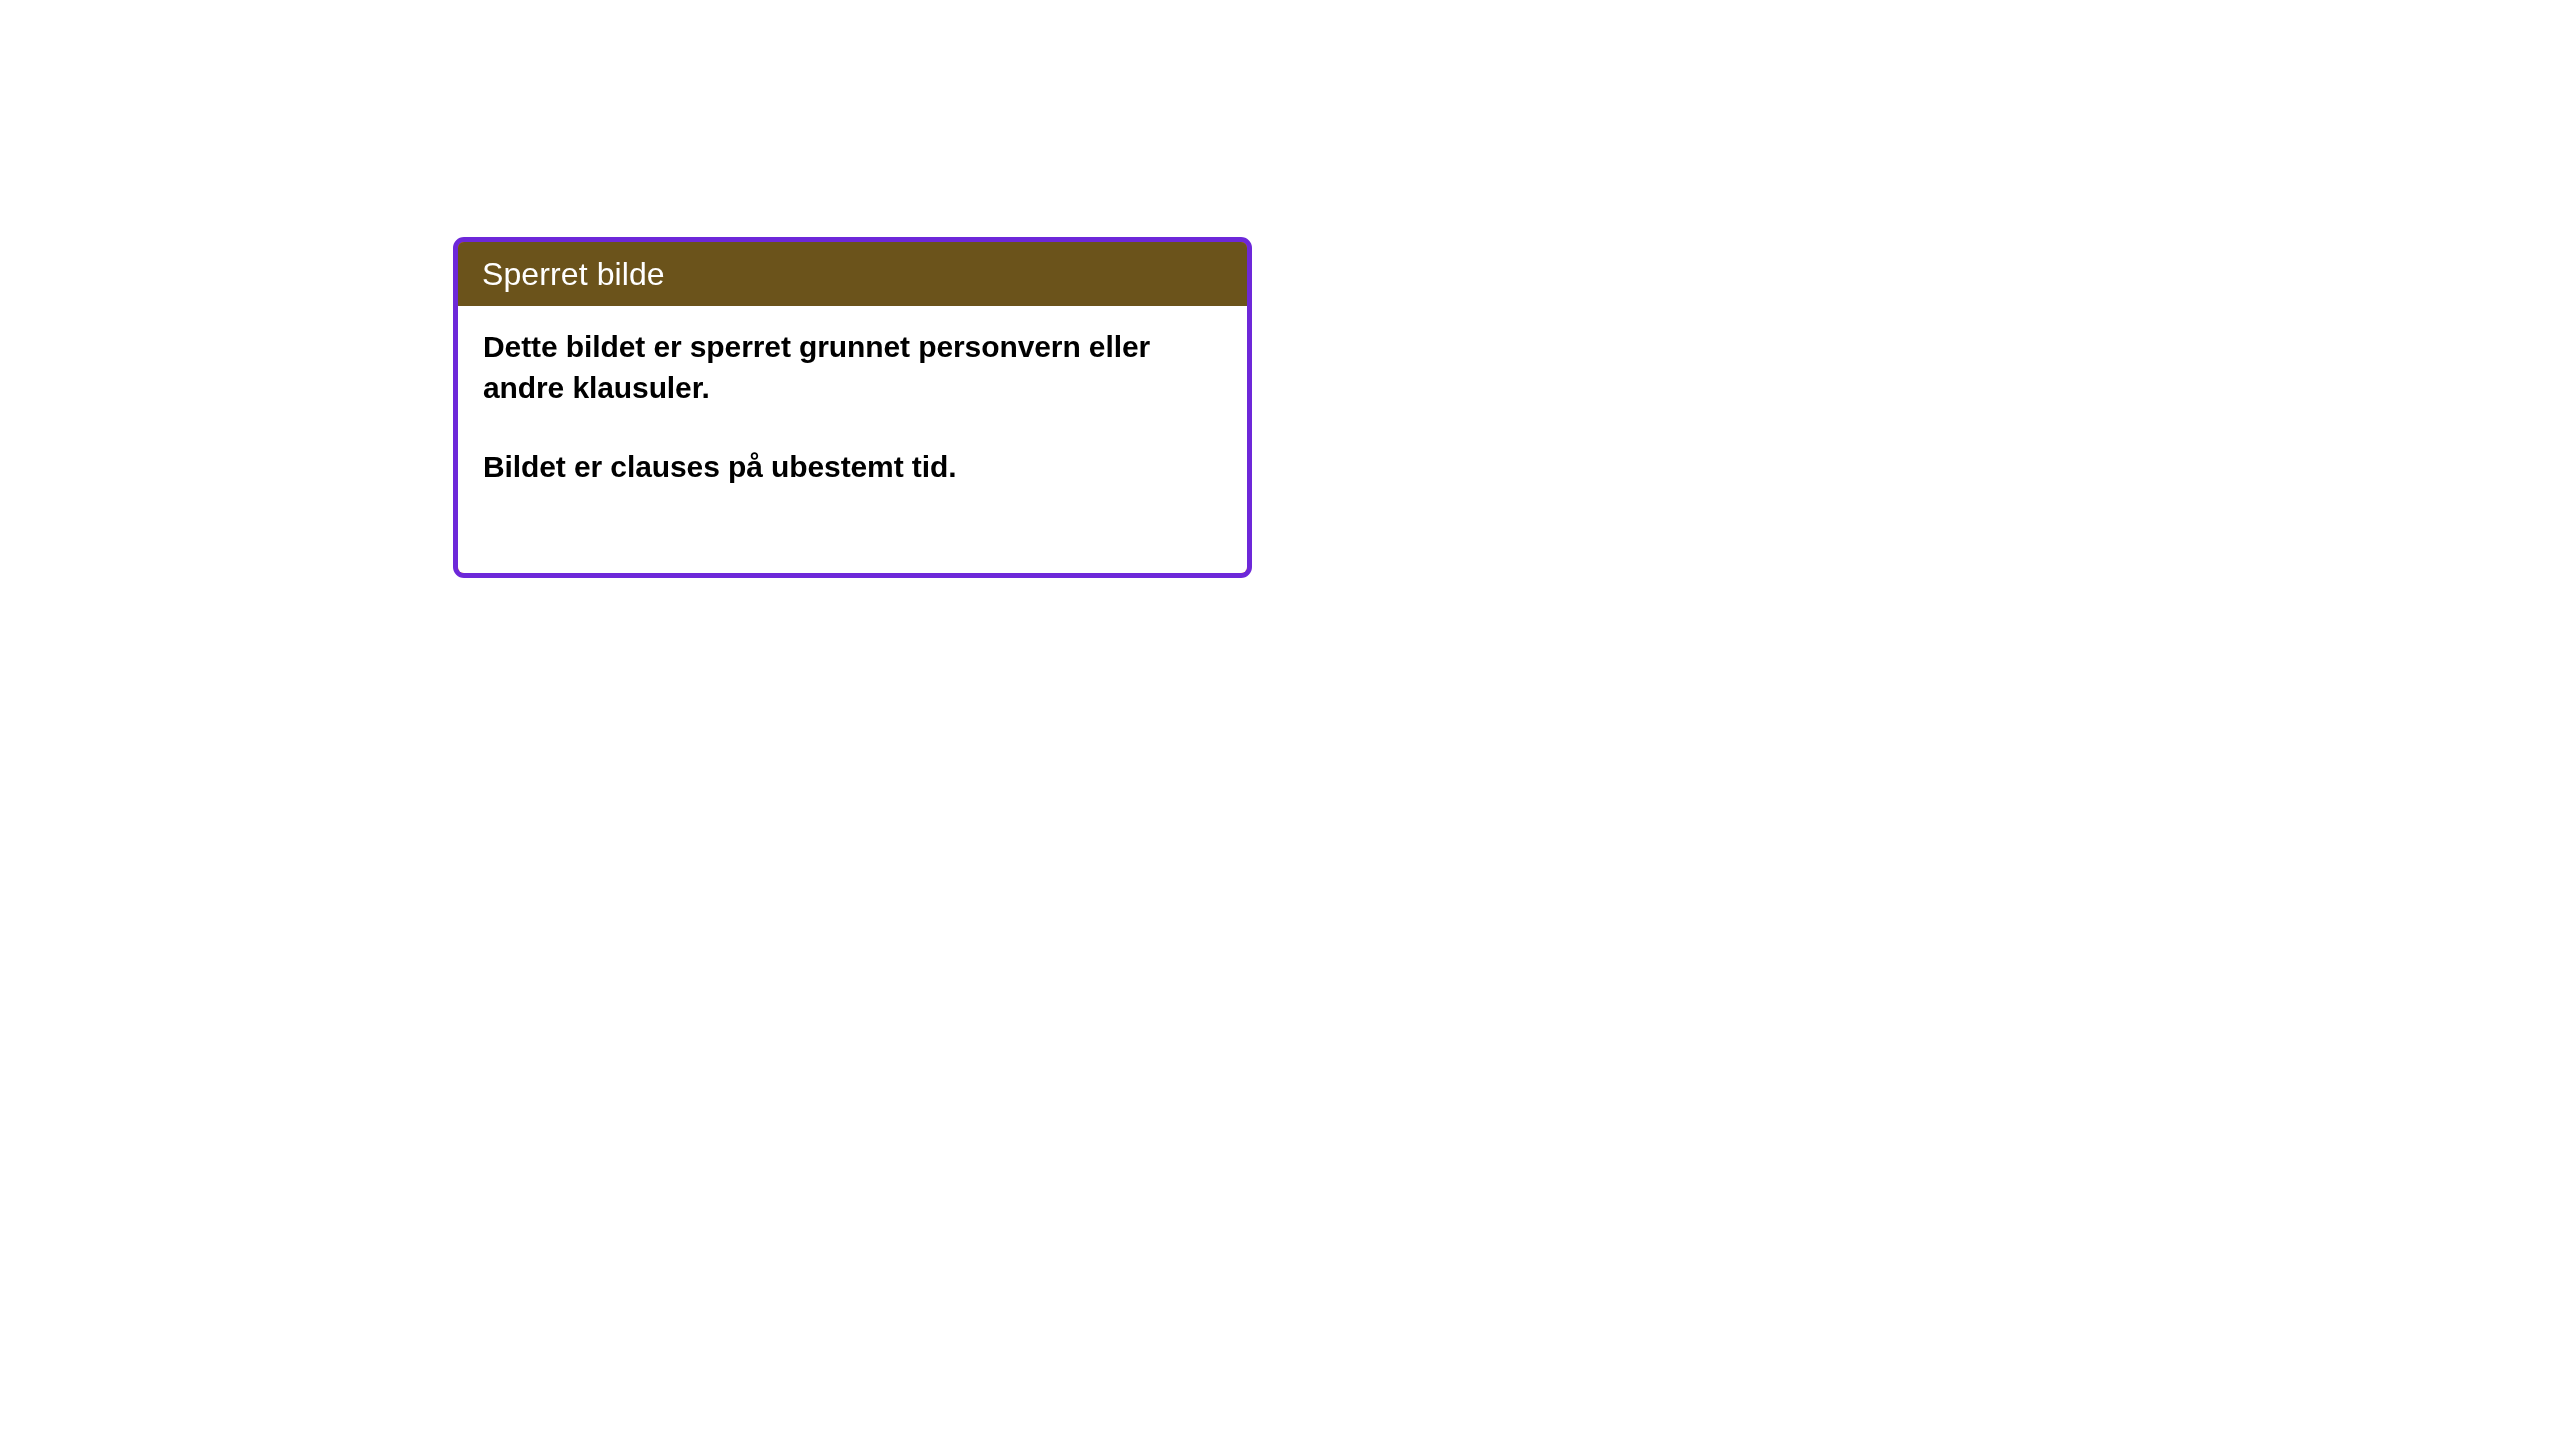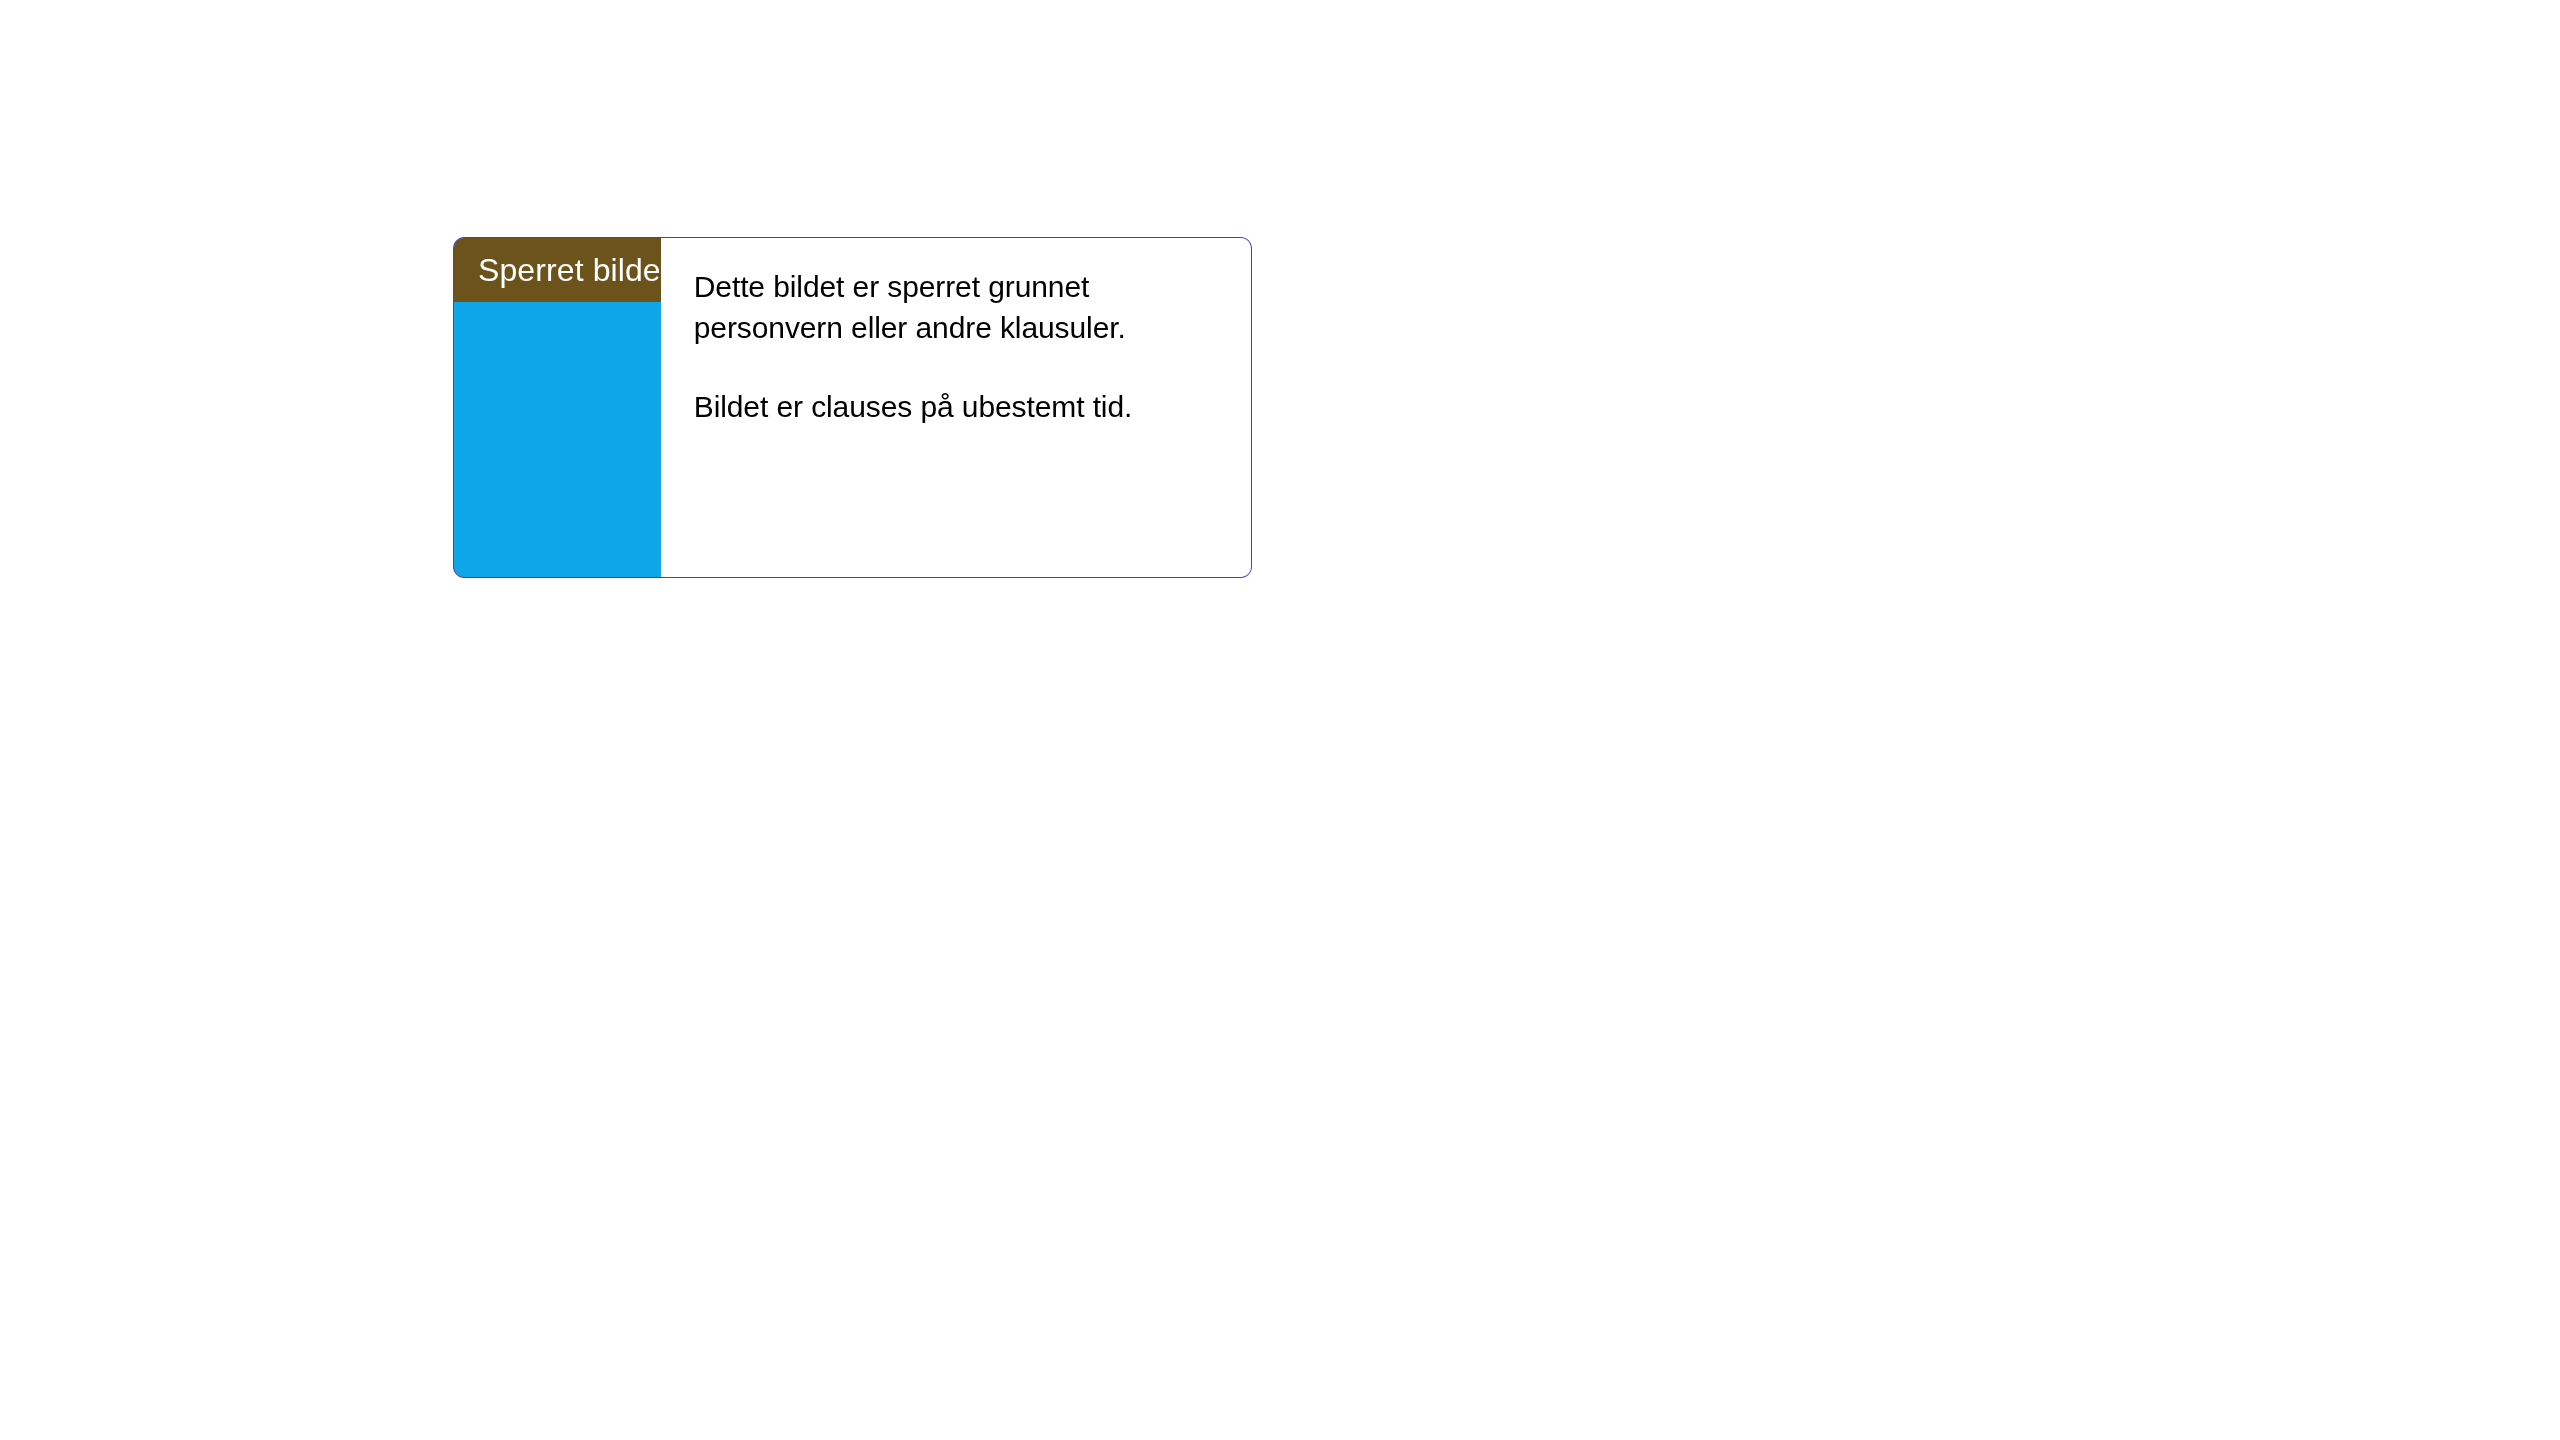--- a/index.html
+++ b/index.html
@@ -30,26 +30,26 @@
     display: flex;
     flex-direction: row;
     align-items: flex-start;
     gap: 61px;
   }
 
   .notice-card {
     width: 799px;
     height: 341px;
     box-sizing: border-box;
-    background: #0ea5e9;
-    border: 1px solid #6d28d9;
+    background: #f97316;
+    border: 5px solid #6d28d9;
     border-radius: 11px;
     overflow: hidden;
     display: flex;
-    flex-direction: row;
+    flex-direction: column;
   }
 
   .card-header {
     flex: 0 0 auto;
     height: 64px;
     background: #6B531B;
     display: flex;
     align-items: center;
     padding: 0 0 0 24px;
     box-sizing: border-box;
@@ -68,22 +68,22 @@
     flex: 1 1 auto;
     background: #ffffff;
     padding: 20px 24px 0 25px;
     box-sizing: border-box;
   }
 
   .card-paragraph {
     color: #000000;
     font-size: 30px;
     line-height: 41px;
-    font-weight: normal;
-    margin: 8px;
+    font-weight: bold;
+    margin: 0;
     letter-spacing: -0.1px;
   }
 
   .card-paragraph.spaced {
     margin-top: 38px;
   }
 </style>
 </head>
 <body>
 

